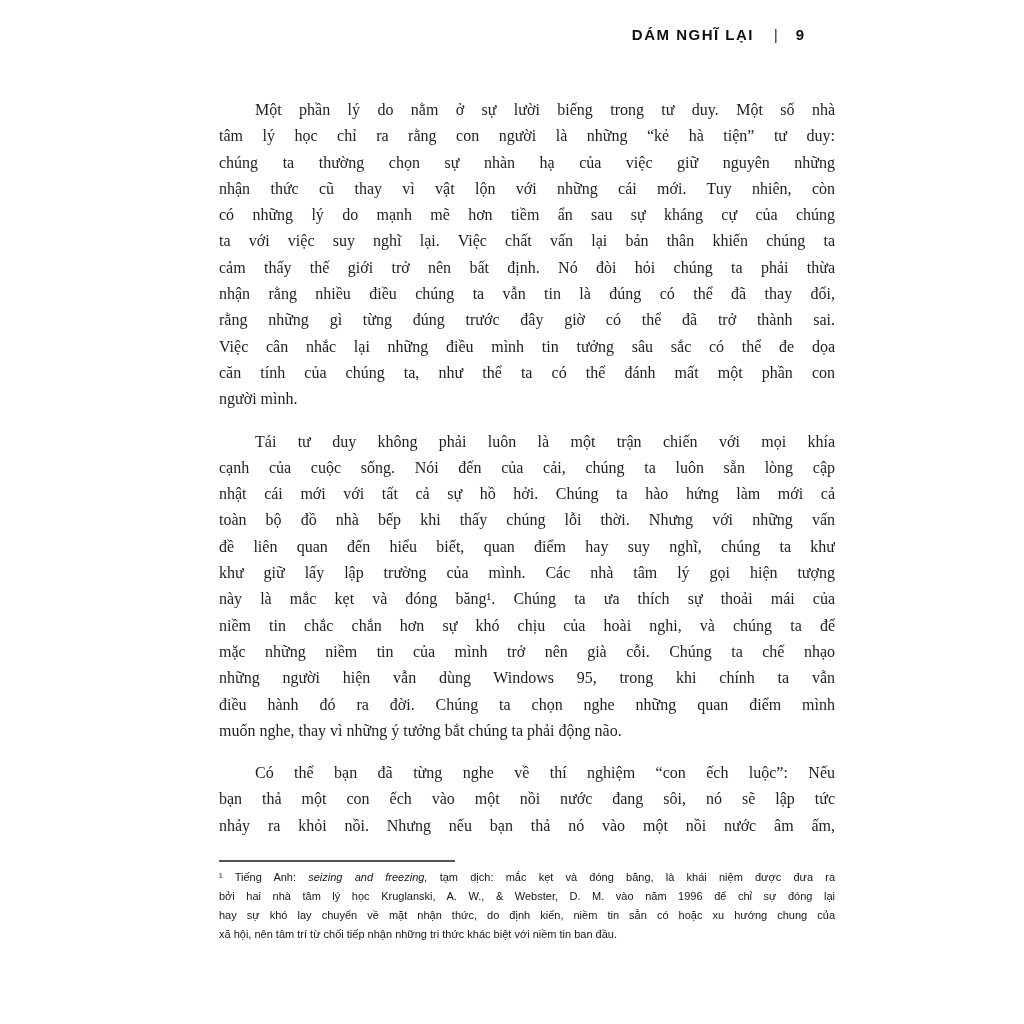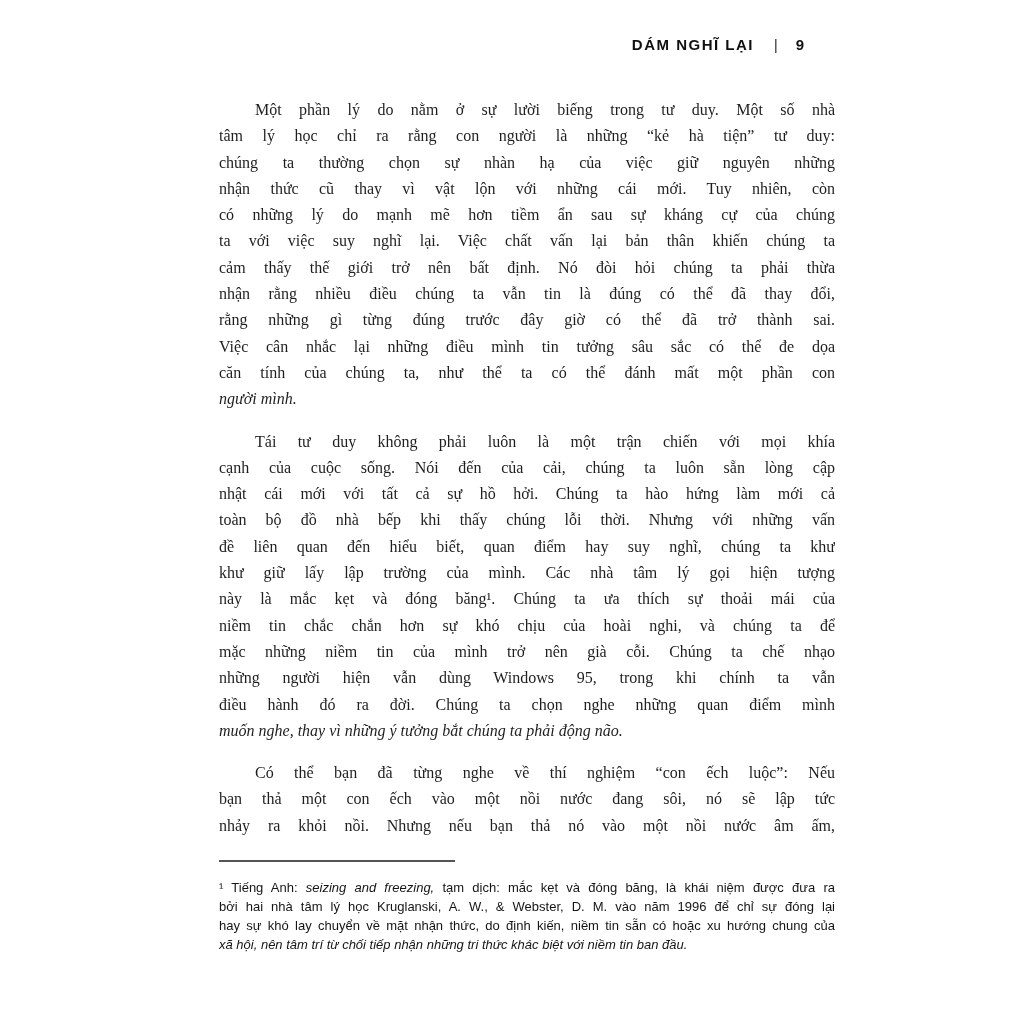--- a/index.html
+++ b/index.html
@@ -4,49 +4,49 @@
 <style>
   html,body{margin:0;padding:0;background:#ffffff;}
   .page{
     position:relative;
     width:1024px;height:1024px;
     background:#ffffff;
     font-family:"Liberation Serif","DejaVu Serif",serif;
     overflow:hidden;
   }
   .header-row{
-    position:absolute;top:36px;left:219px;width:615px;
+    position:absolute;top:26px;left:219px;width:615px;
     display:flex;justify-content:flex-end;align-items:center;
     font-family:"Liberation Sans","DejaVu Sans",sans-serif;
     color:#101010;
   }
   .header-row .title{font-size:15px;letter-spacing:1.5px;font-weight:600;}
   .header-row .divider{margin:0 18px 0 20px;font-size:14px;color:#222;}
   .header-row .num{font-size:15px;font-weight:bold;margin-right:30px;}
   .content{
     position:absolute;left:219px;top:97px;width:616px;
     color:#1e1e1e;
   }
   .para{font-size:16px;line-height:26.3px;}
   .para + .para{margin-top:16px;}
   .line{
     text-align:justify;
     text-align-last:justify;
     height:26.3px;overflow:hidden;
   }
   .line.first{text-indent:36px;}
-  .line.flush{text-align-last:left;font-style:italic;}
+  .line.flush{text-align-last:left;}
   .fn-rule{
     margin-top:21px;width:236px;height:0;
     border-top:2px solid #555555;
   }
   .footnote{
-    margin-top:16px;
+    margin-top:6px;
     font-family:"Liberation Sans","DejaVu Sans",sans-serif;
-    font-size:13px;line-height:19px;color:#151515;
+    font-size:11px;line-height:19px;color:#151515;
   }
   .footnote .line{height:19px;}
   .footnote .i{font-style:italic;}
 </style>
 </head>
 <body>
 
 <div class="page">
 
   <div class="header-row">

